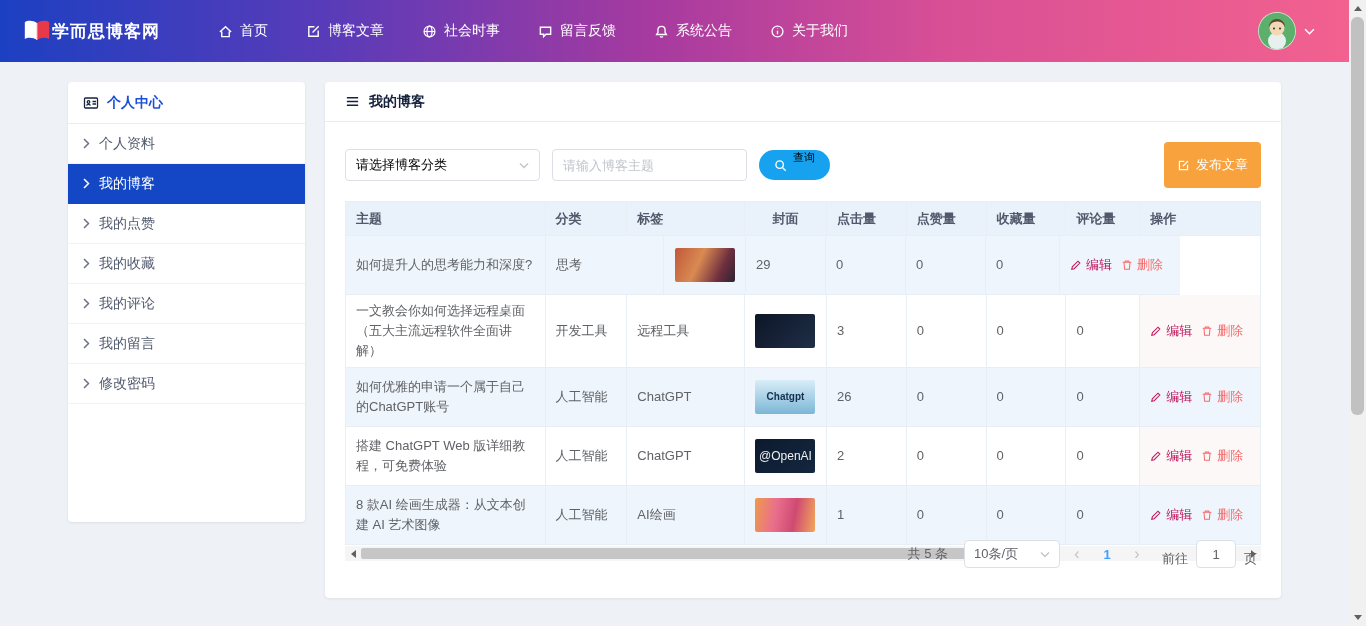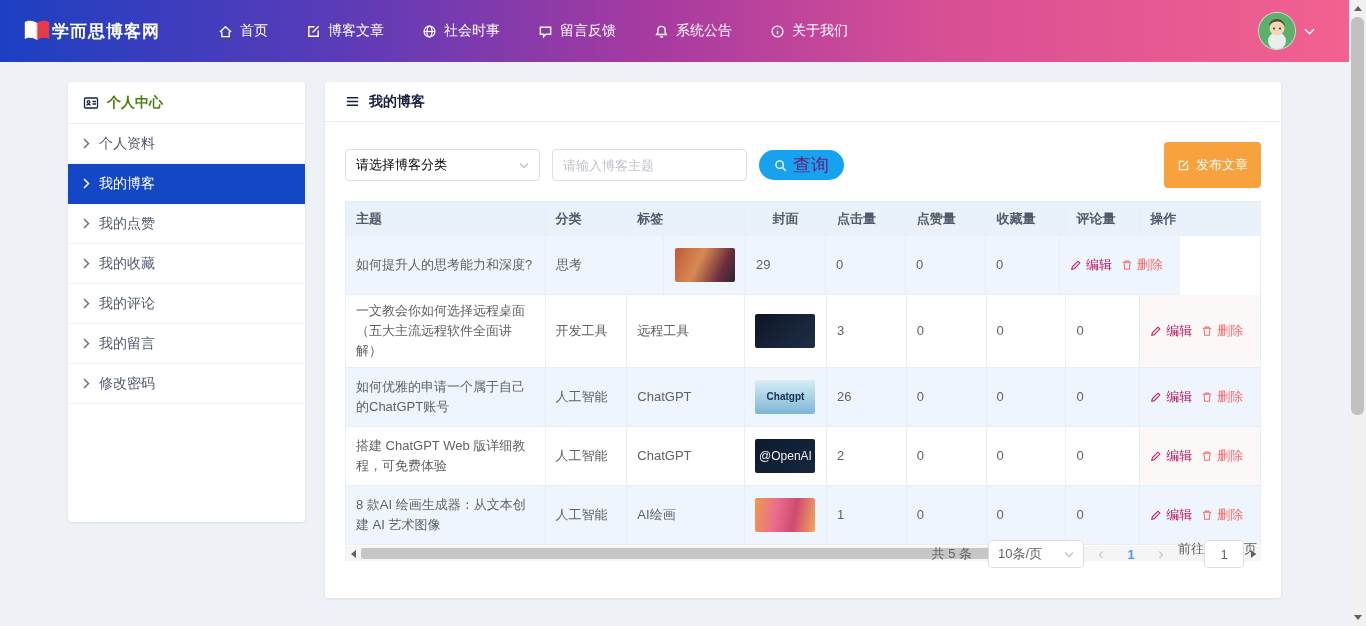--- a/index.html
+++ b/index.html
@@ -22,35 +22,35 @@
   .vs-btn{position:absolute;left:0;width:17px;height:17px;display:flex;align-items:center;justify-content:center;cursor:pointer}
   .vs-btn.up{top:0}.vs-btn.down{bottom:0}
   .tri-up{width:0;height:0;border-left:4px solid transparent;border-right:4px solid transparent;border-bottom:5px solid #606060}
   .tri-down{width:0;height:0;border-left:4px solid transparent;border-right:4px solid transparent;border-top:5px solid #606060}
   .tri-left{width:0;height:0;border-top:4px solid transparent;border-bottom:4px solid transparent;border-right:5px solid #606060}
   .tri-right{width:0;height:0;border-top:4px solid transparent;border-bottom:4px solid transparent;border-left:5px solid #606060}
   .vs-thumb{position:absolute;top:17px;left:2px;width:13px;height:398px;background:#c1c1c1;border-radius:6px;cursor:pointer}
 
   
   .sidebar{position:absolute;left:68px;top:82px;width:237px;height:440px;background:#fff;border-radius:4px;box-shadow:0 1px 3px rgba(0,0,0,.08);overflow:hidden}
-  .sb-header{height:42px;display:flex;align-items:center;gap:8px;padding:0 15px;font-size:14px;font-weight:bold;color:#4d7c0f;border-bottom:1px solid #ececec}
+  .sb-header{height:42px;display:flex;align-items:center;gap:8px;padding:0 15px;font-size:14px;font-weight:bold;color:#1d4ed8;border-bottom:1px solid #ececec}
   .sb-item{height:40px;display:flex;align-items:center;gap:9px;padding:0 15px;font-size:14px;color:#515a6e;border-bottom:1px solid #f2f2f2;cursor:pointer}
   .sb-item .chev{color:#6b7386}
   .sb-item.active{background:#1347c5;color:#fff;border-color:#1347c5}
   .sb-item.active .chev{color:#fff}
 
   
   .main{position:absolute;left:325px;top:82px;width:956px;height:516px;background:#fff;border-radius:4px;box-shadow:0 1px 3px rgba(0,0,0,.08);overflow:hidden}
   .main-header{height:40px;display:flex;align-items:center;gap:9px;padding:0 20px;border-bottom:1px solid #ececec;font-size:14px;font-weight:bold;color:#17233d}
   .filter-bar{display:flex;align-items:center;gap:12px;padding:20px 20px 13px}
   .select-box{width:195px;height:32px;border:1px solid #dcdfe6;border-radius:4px;display:flex;align-items:center;justify-content:space-between;padding:0 10px;background:#fff;cursor:pointer}
   .select-box .ph{color:#000000;font-size:13px}
   .text-input{width:195px;height:32px;border:1px solid #dcdfe6;border-radius:4px;padding:0 10px;font-size:13px;color:#606266;outline:none;font-family:inherit}
   .text-input::placeholder{color:#c0c4cc}
-  .btn-search{height:30px;padding:0 15px;border:none;border-radius:15px;background:#17a2f0;color:#701a75;font-size:18px;display:flex;align-items:center;gap:6px;cursor:pointer;font-family:inherit}
+  .btn-search{height:30px;padding:0 15px;border:none;border-radius:15px;background:#17a2f0;color:#000000;font-size:11px;display:flex;gap:6px;cursor:pointer;font-family:inherit}
   .btn-publish{margin-left:auto;height:46px;padding:0 13px;border:none;border-radius:4px;background:#f7a23c;color:#fff;font-size:13px;display:flex;align-items:center;gap:6px;cursor:pointer;font-family:inherit}
 
   
   .table{margin:0 20px;border:1px solid #e8eef5;border-bottom:none}
   .t-row{display:flex}
   .t-cell{border-right:1px solid #e8eef5;border-bottom:1px solid #e8eef5;padding:6px 10px;font-size:13px;color:#606266;display:flex;align-items:center;line-height:20px;word-break:break-all}
   .t-cell:last-child{border-right:none}
   .t-head .t-cell{background:#e9f1fb;height:34px;color:#51596b;font-weight:bold;padding:0 10px}
   .t-body .t-row{min-height:59px}
   .t-body .t-row:nth-child(odd) .t-cell{background:#eff5fc}
@@ -75,21 +75,21 @@
   .hs-arrow{width:16px;height:15px;display:flex;align-items:center;justify-content:center;cursor:pointer}
   .hs-track{flex:1;height:15px;position:relative}
   .hs-thumb{position:absolute;left:0;top:2px;height:11px;width:73%;background:#c6c6c6;border-radius:2px;cursor:pointer}
 
   
   .pagination{position:absolute;right:24px;bottom:30px;display:flex;align-items:center;font-size:13px;color:#606266}
   .pg-total{margin-right:16px}
   .pg-size{width:96px;height:28px;border:1px solid #dcdfe6;border-radius:4px;display:flex;align-items:center;justify-content:space-between;padding:0 9px;cursor:pointer;background:#fff}
   .pg-arrow{width:34px;text-align:center;font-size:16px;color:#c0c4cc;cursor:pointer}
   .pg-page{width:26px;text-align:center;color:#409eff;font-weight:bold;cursor:pointer}
-  .pg-goto{display:flex;align-items:flex-start;margin-left:0}
+  .pg-goto{display:flex;align-items:flex-end;gap:8px;margin-left:8px}
   .pg-input{width:40px;height:28px;border:1px solid #dcdfe6;border-radius:4px;text-align:center;font-size:13px;color:#606266;outline:none;font-family:inherit}
 </style>
 </head>
 <body>
 
 <div class="navbar">
   <div class="brand">
     <span class="icon">
       <svg width="30" height="27" viewBox="0 0 32 28">
           <path d="M16 5C12 2 6 2 3 4v18c3-2 9-2 13 1z" fill="#fff"></path>

